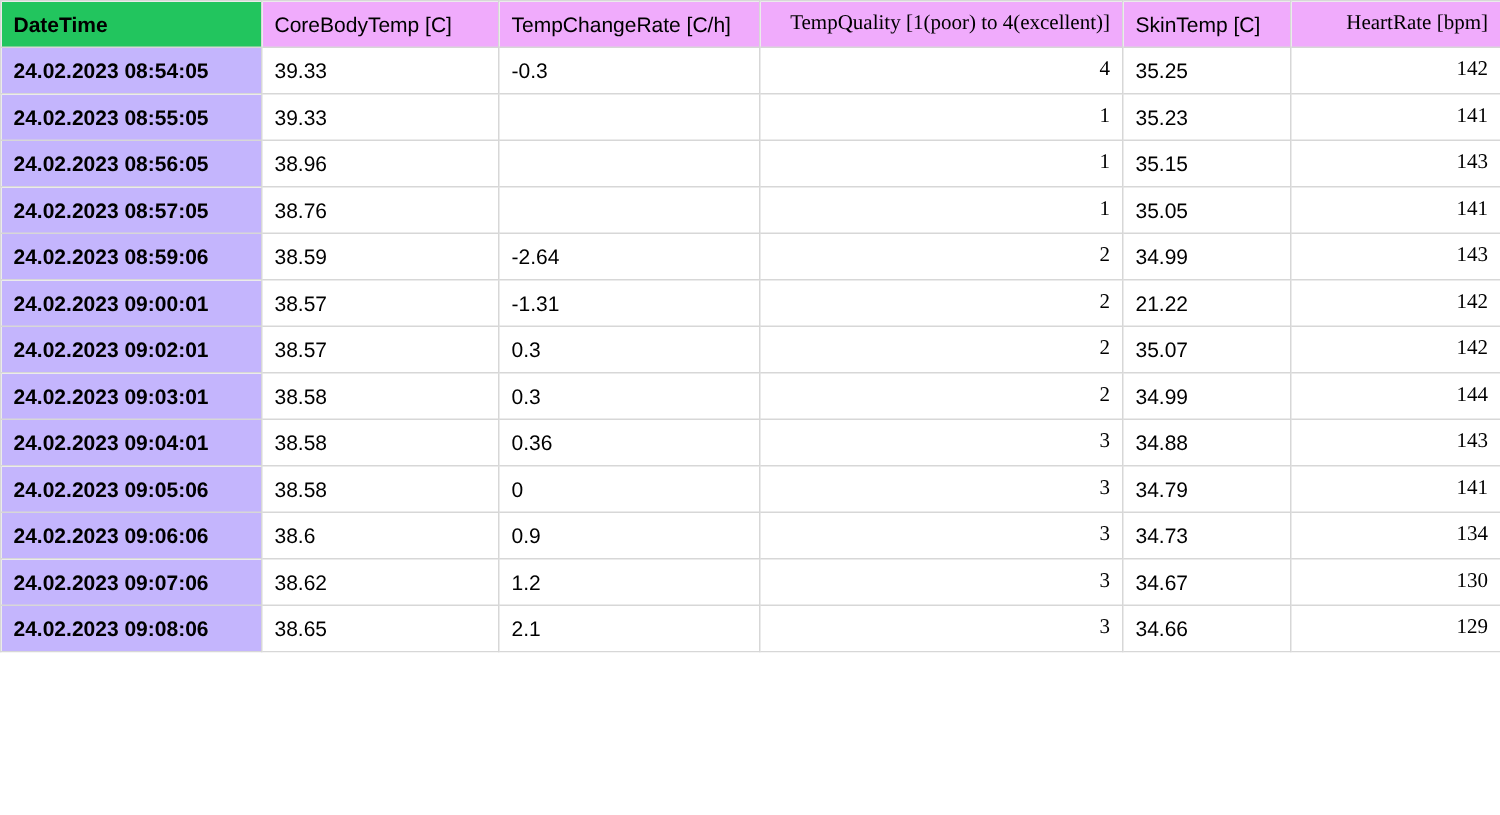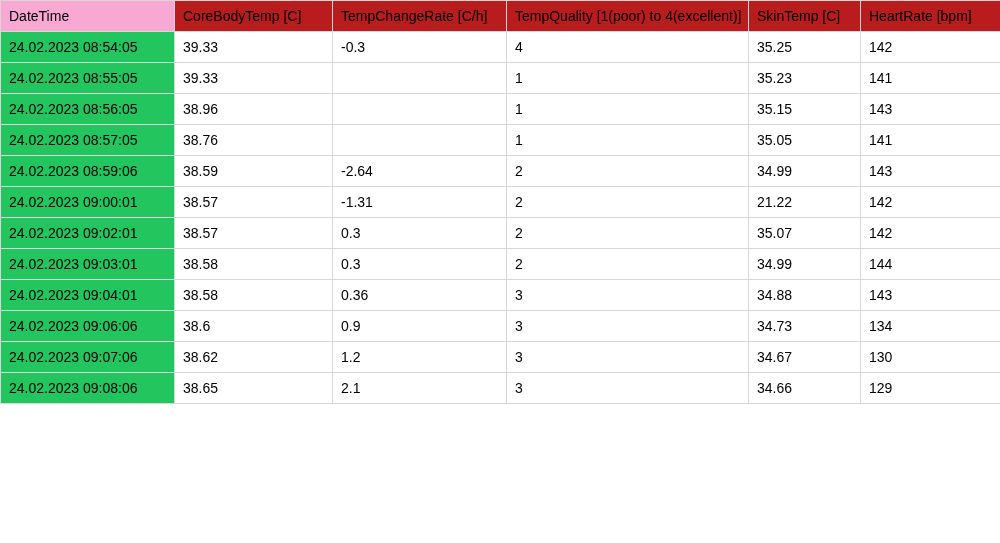--- a/index.html
+++ b/index.html
@@ -22,37 +22,37 @@
     th, td {
       border: 1px solid #d7d7d7;
       padding: 7px 8px;
       text-align: left;
       vertical-align: middle;
       overflow: hidden;
       white-space: nowrap;
     }
     th {
       font-weight: 400;
-      background: #b91c1c;
+      background: #f0abfc;
     }
     th.datetime-header {
-      font-weight: 400;
-      background: #f9a8d4;
+      font-weight: 700;
+      background: #22c55e;
     }
     td.datetime-cell {
-      font-weight: 400;
-      background: #22c55e;
+      font-weight: 700;
+      background: #c4b5fd;
     }
     .col-datetime { width: 174px; }
     .col-corebody { width: 158px; }
     .col-rate     { width: 174px; }
     .col-quality  { width: 242px; }
     .col-skin     { width: 112px; }
     .col-hr       { width: 140px; }
-    .num-r { text-align: left; }
+    .num-r { text-align: right; font-family: Liberation Serif, serif; }
   </style>
 </head>
 <body>
 
 <table>
   <colgroup>
     <col class="col-datetime">
     <col class="col-corebody">
     <col class="col-rate">
     <col class="col-quality">
@@ -136,20 +136,28 @@
       </tr>
       <tr>
         <td class="datetime-cell">24.02.2023 09:04:01</td>
         <td>38.58</td>
         <td>0.36</td>
         <td class="num-r">3</td>
         <td>34.88</td>
         <td class="num-r">143</td>
       </tr>
       <tr>
+        <td class="datetime-cell">24.02.2023 09:05:06</td>
+        <td>38.58</td>
+        <td>0</td>
+        <td class="num-r">3</td>
+        <td>34.79</td>
+        <td class="num-r">141</td>
+      </tr>
+      <tr>
         <td class="datetime-cell">24.02.2023 09:06:06</td>
         <td>38.6</td>
         <td>0.9</td>
         <td class="num-r">3</td>
         <td>34.73</td>
         <td class="num-r">134</td>
       </tr>
       <tr>
         <td class="datetime-cell">24.02.2023 09:07:06</td>
         <td>38.62</td>

